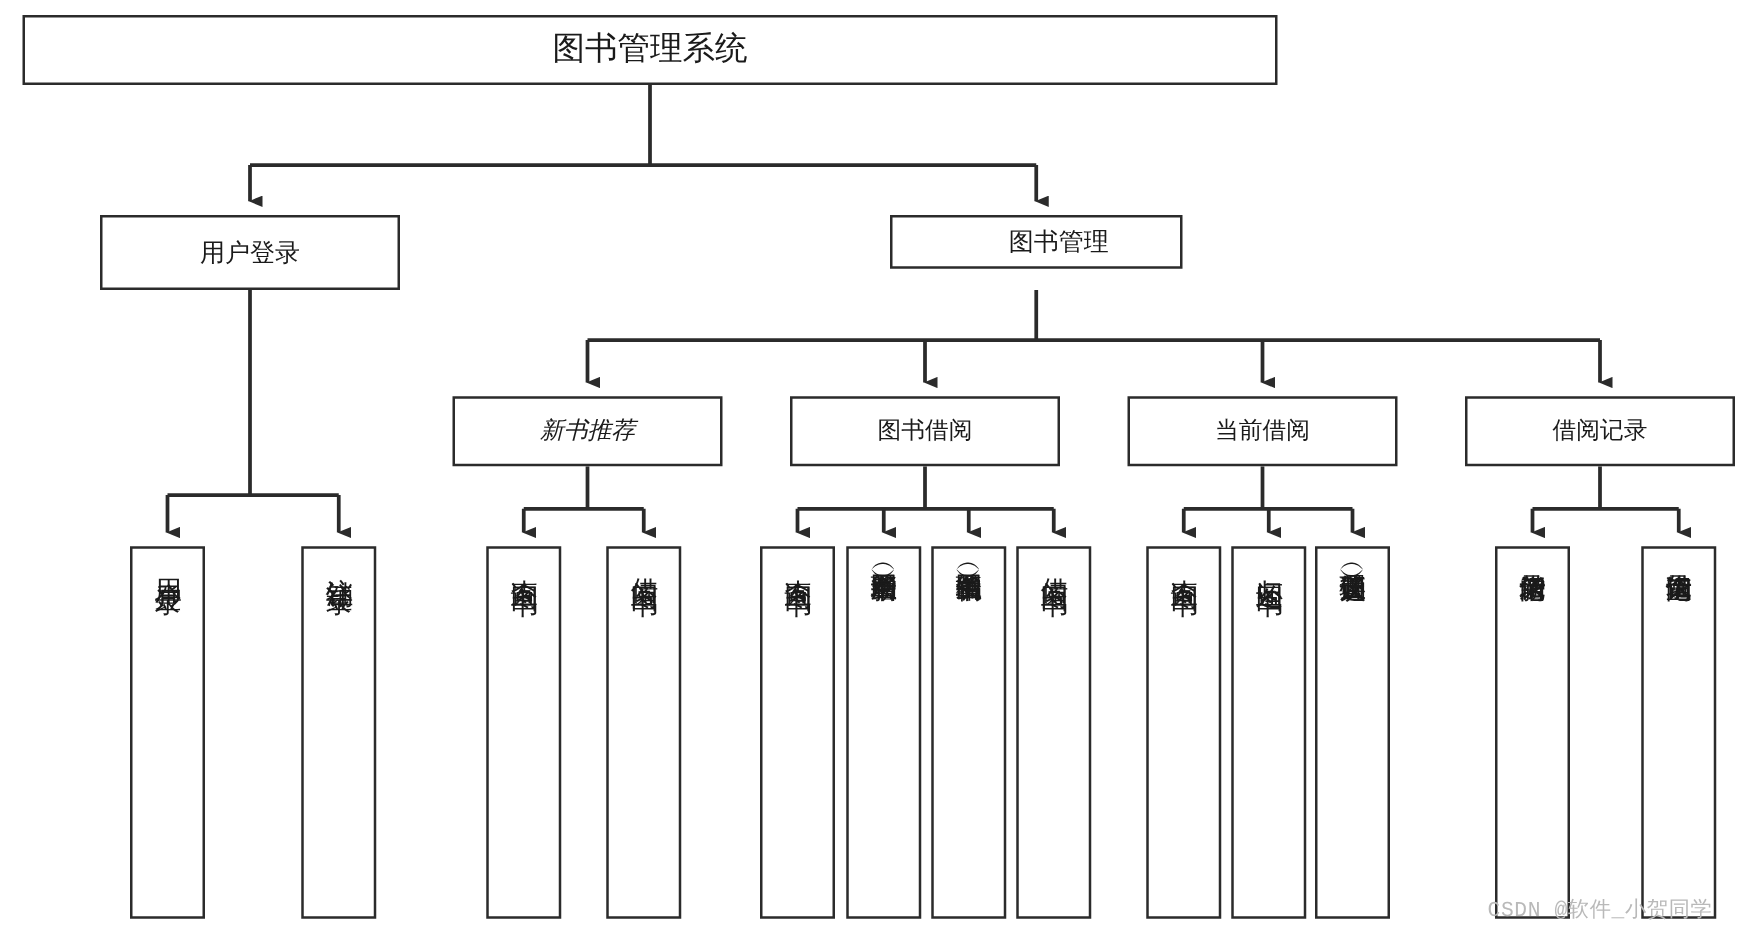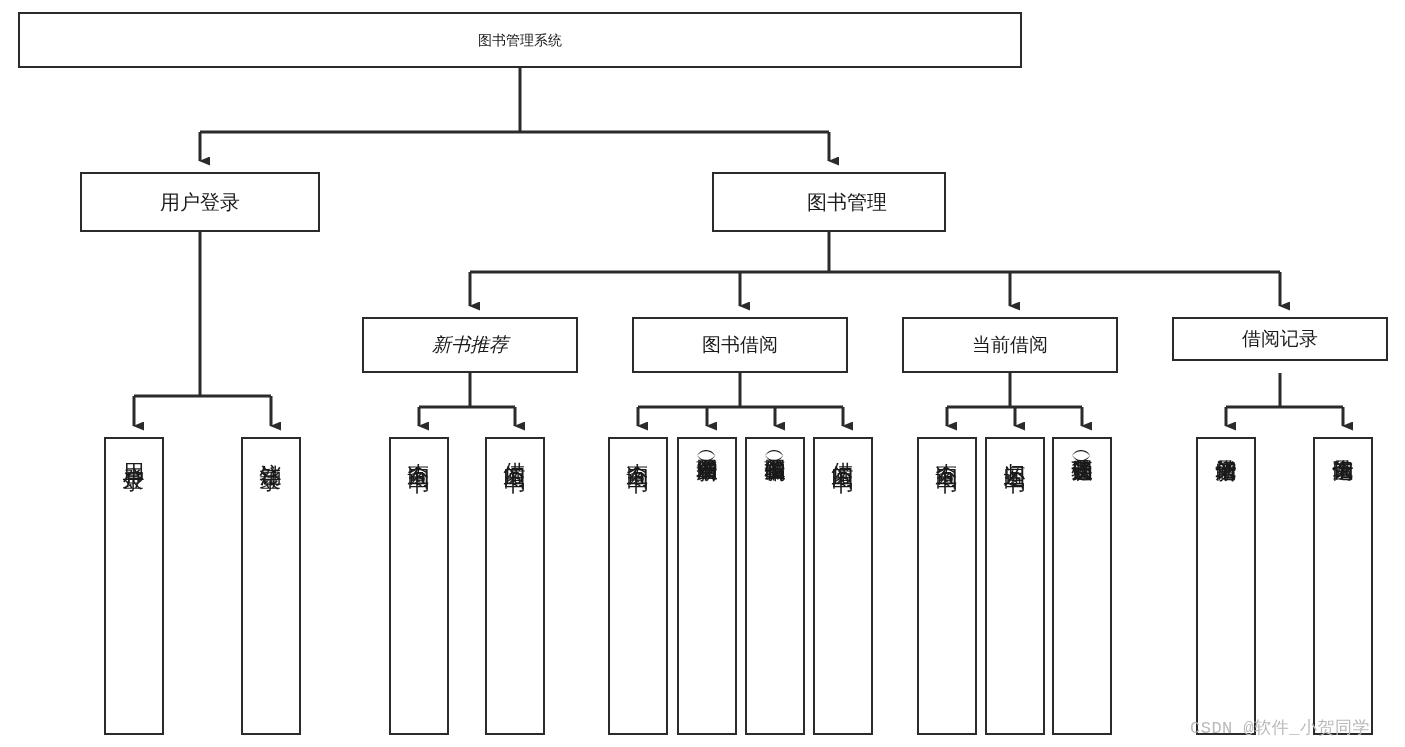--- a/index.html
+++ b/index.html
@@ -36,21 +36,21 @@
     justify-content: center;
     overflow: hidden;
   }
   .node-label {
     font-family: "DejaVu Sans", "Liberation Sans", sans-serif;
     color: #1a1a1a;
     line-height: 1.05;
     text-align: center;
     white-space: nowrap;
   }
-  .level0 .node-label { font-size: 14px; }
+  .level0 .node-label { font-size: 26px; }
   .level1 .node-label { font-size: 20px; }
   .level2 .node-label { font-size: 19px; }
   .leaf .node-label {
     writing-mode: vertical-rl;
     text-orientation: upright;
     font-size: 22px;
     letter-spacing: 3px;
     white-space: nowrap;
   }
   .leaf {
@@ -117,34 +117,34 @@
       </g>
   </svg>
 
   <div class="node-box level0" style="left: 18px; top: 12px; width: 1004px; height: 56px;">
     <span class="node-label">图书管理系统</span>
   </div>
 
   <div class="node-box level1" style="left: 80px; top: 172px; width: 240px; height: 60px;">
     <span class="node-label">用户登录</span>
   </div>
-  <div class="node-box level1" style="left: 712px; top: 172px; width: 234px; height: 60px; padding-left: 36px;">
+  <div class="node-box level1" style="left: 712px; top: 172px; width: 234px; height: 43px; padding-left: 36px;">
     <span class="node-label">图书管理</span>
   </div>
 
   <div class="node-box level2" style="left: 362px; top: 317px; width: 216px; height: 56px; font-style: italic;">
     <span class="node-label">新书推荐</span>
   </div>
   <div class="node-box level2" style="left: 632px; top: 317px; width: 216px; height: 56px;">
     <span class="node-label">图书借阅</span>
   </div>
   <div class="node-box level2" style="left: 902px; top: 317px; width: 216px; height: 56px;">
     <span class="node-label">当前借阅</span>
   </div>
-  <div class="node-box level2" style="left: 1172px; top: 317px; width: 216px; height: 44px;">
+  <div class="node-box level2" style="left: 1172px; top: 317px; width: 216px; height: 56px;">
     <span class="node-label">借阅记录</span>
   </div>
 
   <div id="leaf-container">
       <div class="node-box leaf" style="left: 104px; top: 437px; width: 60px; height: 298px;">
         <span class="node-label">用户登录</span>
       </div>
       <div class="node-box leaf" style="left: 241px; top: 437px; width: 60px; height: 298px;">
         <span class="node-label">注销登录</span>
       </div>

